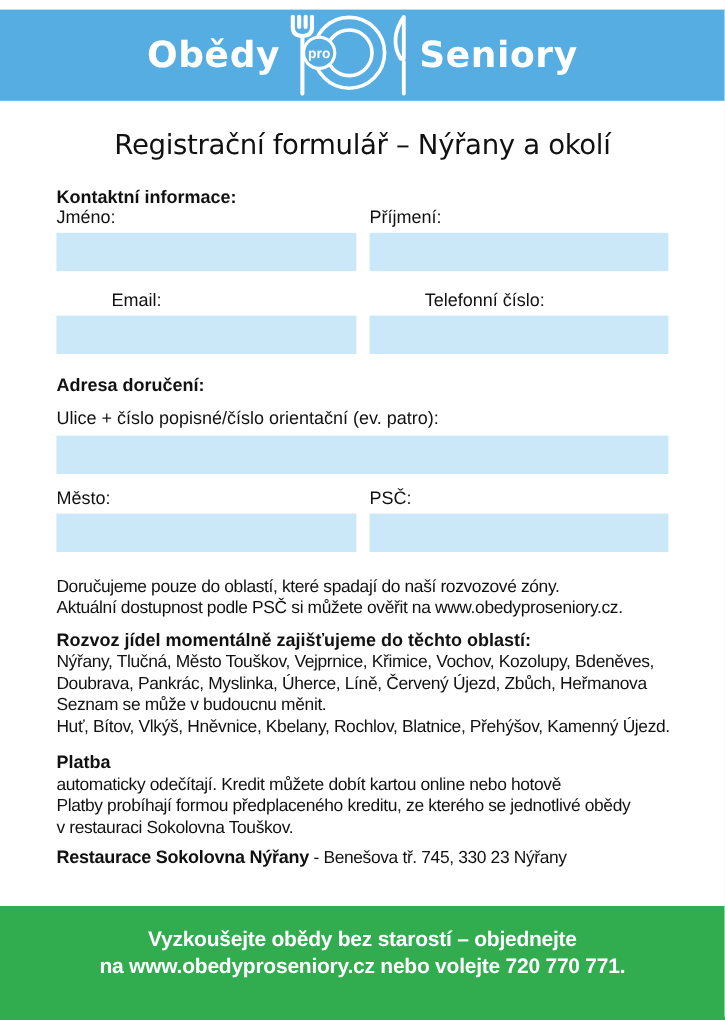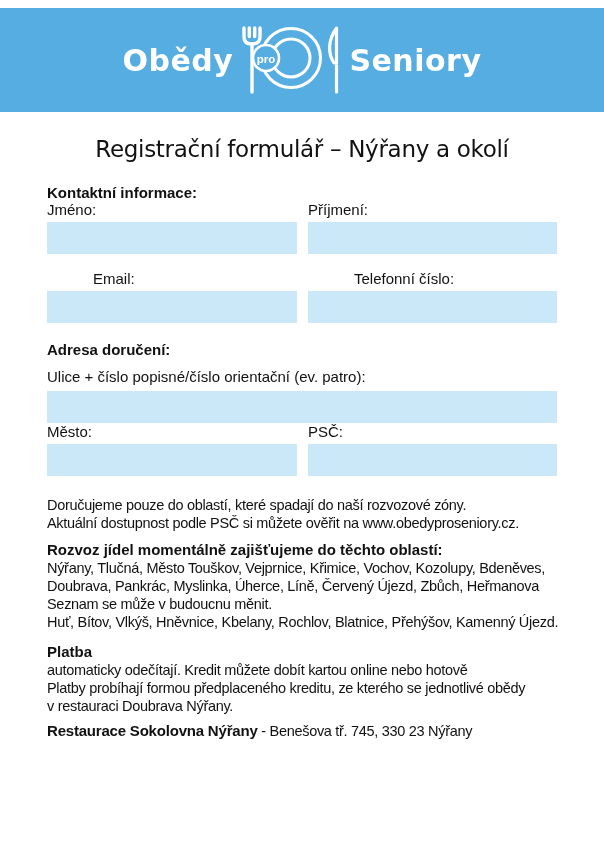--- a/index.html
+++ b/index.html
@@ -9,21 +9,21 @@
     width:604px; height:850px;
     margin:0 auto;
     background:#ffffff;
     font-family:"Liberation Sans", sans-serif;
     color:#111111;
     overflow:hidden;
   }
   
   .header {
     margin-top:8px;
-    height:104px;
+    height:76px;
     background:#56ade2;
     display:flex; align-items:center; justify-content:center;
   }
   .logo { display:flex; align-items:center; color:#ffffff; }
   .logo-word {
     font-size:30px; font-weight:bold; letter-spacing:0.5px;
     font-family:"DejaVu Sans","Liberation Sans",sans-serif;
   }
   .logo-icon { margin:0 6px; display:block; }
   
@@ -43,21 +43,21 @@
   .row-inp  { margin-top:4px; }
   .row-lbl2 { margin-top:16px;margin-left:46px; }
   .field {
     display:block; width:100%; height:32px;
     background:#cbe8f8; border:none; border-radius:0;
     font-family:"Liberation Sans",sans-serif;
     font-size:15px; color:#111; padding:0 8px;
   }
   .street-lbl { margin-top:10px; font-size:15px; }
   .street-inp { margin-top:6px; }
-  .row-lbl3 { margin-top:0; }
+  .row-lbl3 { margin-top:12px; }
   .para { margin-top:20px; }
   .line { font-size:14.5px; line-height:18px; letter-spacing:-0.3px; white-space:nowrap; }
   .zones-h { margin-top:9px; line-height:18px; }
   .pay-h { margin-top:12px; line-height:18px; }
   .restaurant { margin-top:7px; font-size:14.5px; line-height:18px; letter-spacing:-0.3px; white-space:nowrap; }
   .restaurant b { font-size:15px; letter-spacing:-0.2px; }
   
   .footer {
     position:absolute; left:0; right:0; bottom:0;
     height:95px;
@@ -146,21 +146,25 @@
       <div class="line">Nýřany, Tlučná, Město Touškov, Vejprnice, Křimice, Vochov, Kozolupy, Bdeněves,</div>
       <div class="line">Doubrava, Pankrác, Myslinka, Úherce, Líně, Červený Újezd, Zbůch, Heřmanova</div>
       <div class="line">Seznam se může v budoucnu měnit.</div>
       <div class="line">Huť, Bítov, Vlkýš, Hněvnice, Kbelany, Rochlov, Blatnice, Přehýšov, Kamenný Újezd.</div>
     </div>
 
     <div class="section-h pay-h">Platba</div>
     <div>
       <div class="line">automaticky odečítají. Kredit můžete dobít kartou online nebo hotově</div>
       <div class="line">Platby probíhají formou předplaceného kreditu, ze kterého se jednotlivé obědy</div>
-      <div class="line">v restauraci Doubrava Nýřany.</div>
+      <div class="line">v restauraci Sokolovna Touškov.</div>
     </div>
 
     <div class="restaurant"><b>Restaurace Sokolovna Nýřany</b><span> - Benešova tř. 745, 330 23 Nýřany</span></div>
 
   </div>
 
+  <div class="footer">
+    <div class="fline">Vyzkoušejte obědy bez starostí – objednejte</div>
+    <div class="fline">na www.obedyproseniory.cz nebo volejte 720 770 771.</div>
+  </div>
 
 </div>
 
 </body></html>

